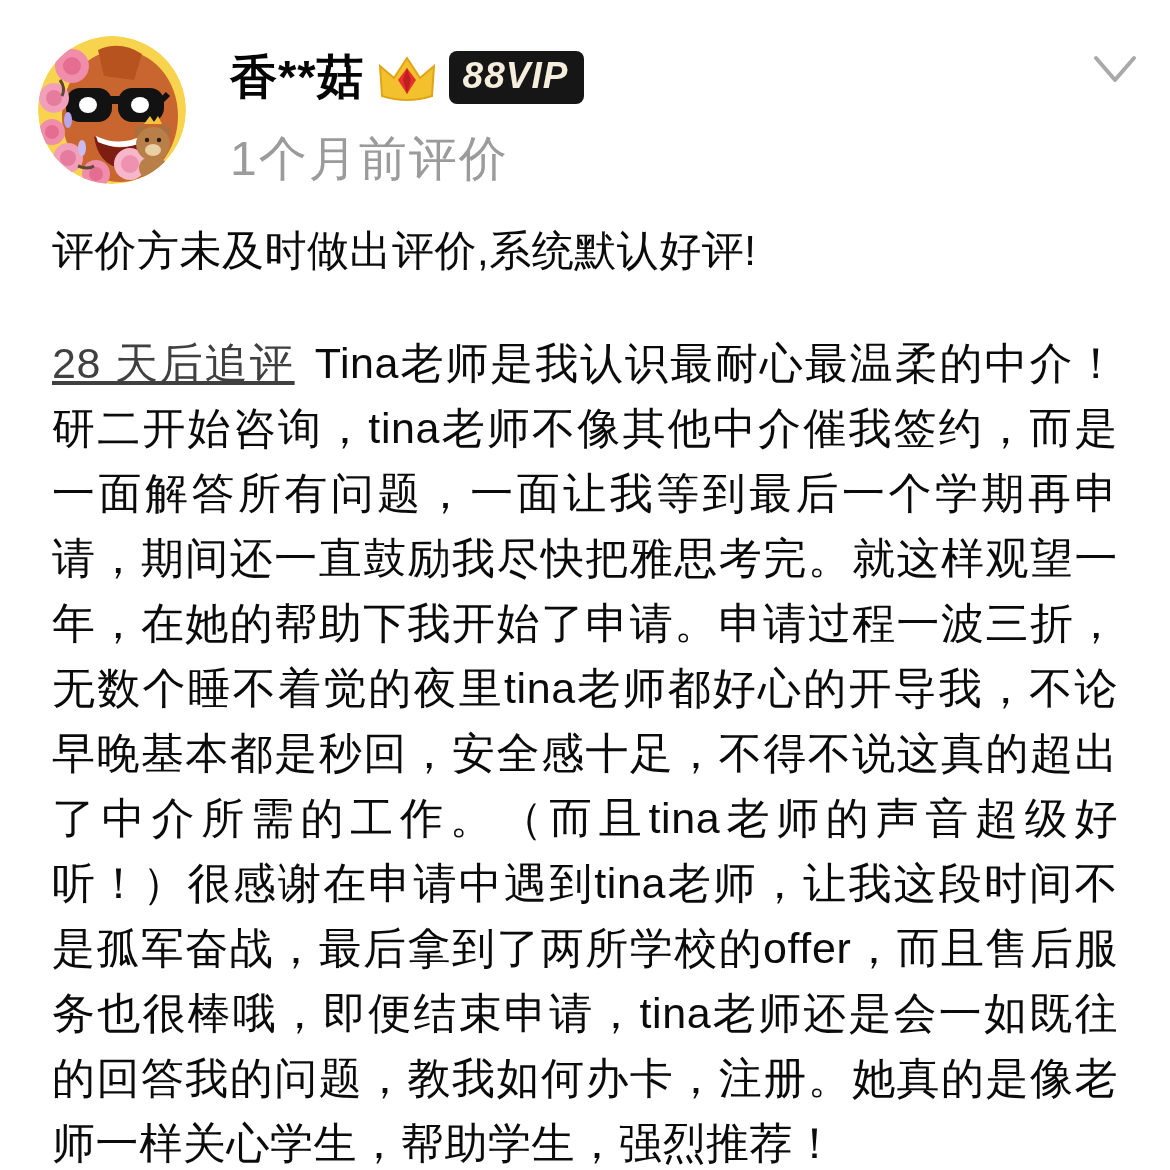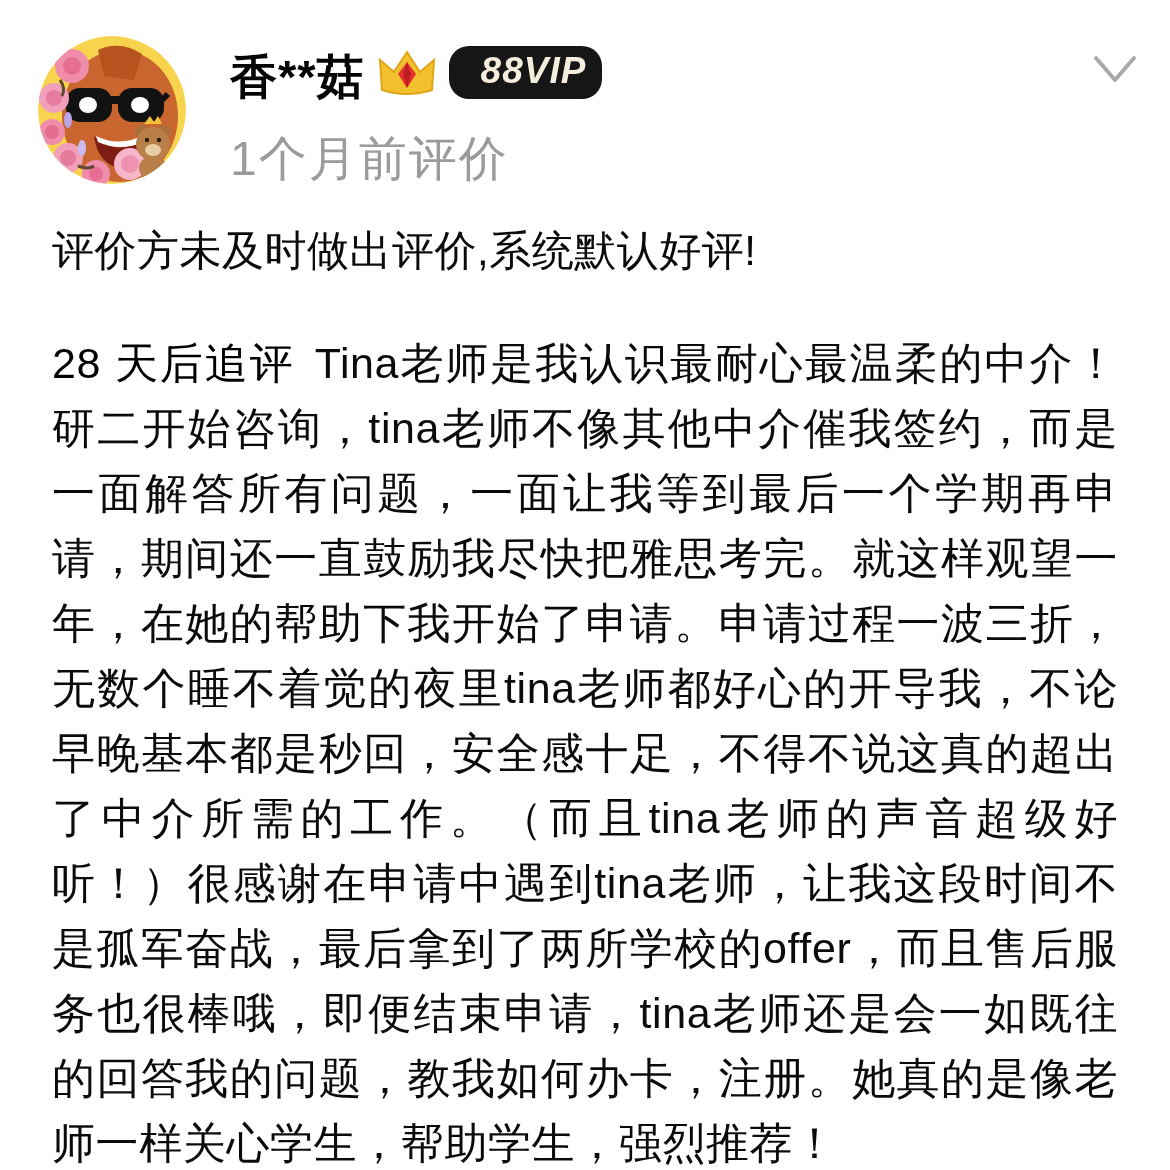--- a/index.html
+++ b/index.html
@@ -5,35 +5,35 @@
   * { margin:0; padding:0; box-sizing:border-box; }
   html,body { width:1170px; height:1170px; background:#ffffff; overflow:hidden;
     font-family:"Liberation Sans","DejaVu Sans",sans-serif; color:#111111; }
 
   .review-card { position:relative; width:1170px; height:1170px; background:#fff; }
 
   
   .header { display:flex; align-items:flex-start; padding:36px 38px 0 38px; position:relative; }
   .avatar-wrap { width:148px; height:148px; flex:0 0 148px; border-radius:50%; overflow:hidden; }
   .header-info { margin-left:44px; padding-top:10px; }
-  .name-row { display:flex; align-items:flex-start; gap:13px; }
+  .name-row { display:flex; align-items:center; gap:13px; }
   .username { font-size:47px; font-weight:700; color:#050505; letter-spacing:1px; }
   .crown { width:58px; height:52px; display:inline-block; }
   .vip-badge { background:#161616; color:#f6eedd; font-size:37px; font-weight:700;
-    font-style:italic; border-radius:20px; padding:5px 16px 7px 32px; letter-spacing:1px; line-height:1.1; }
+    font-style:italic; border-radius:8px; padding:5px 16px 7px 14px; letter-spacing:1px; line-height:1.1; }
   .timestamp { margin-top:18px; font-size:48px; color:#9b9b9b; letter-spacing:2px; }
   .chevron { position:absolute; right:32px; top:50px; width:46px; height:40px; cursor:pointer; }
 
   
   .content { padding:0 52px; }
   .default-note { margin-top:30px; font-size:42px; font-weight:500; line-height:60px;
     color:#0b0b0b; letter-spacing:0.5px; }
   .followup { margin-top:50px; font-size:43px; font-weight:500; line-height:65px;
     color:#0b0b0b; letter-spacing:0.6px; text-align:justify; }
-  .followup-label { color:#000000; margin-right:20px; font-weight:500; }
+  .followup-label { color:#404040; margin-right:20px; font-weight:500;text-decoration:underline; }
 </style>
 </head>
 <body>
 
 <div class="review-card">
 
   <div class="header">
 
     <div class="avatar-wrap">
       <svg viewBox="0 0 148 148" width="148" height="148">

